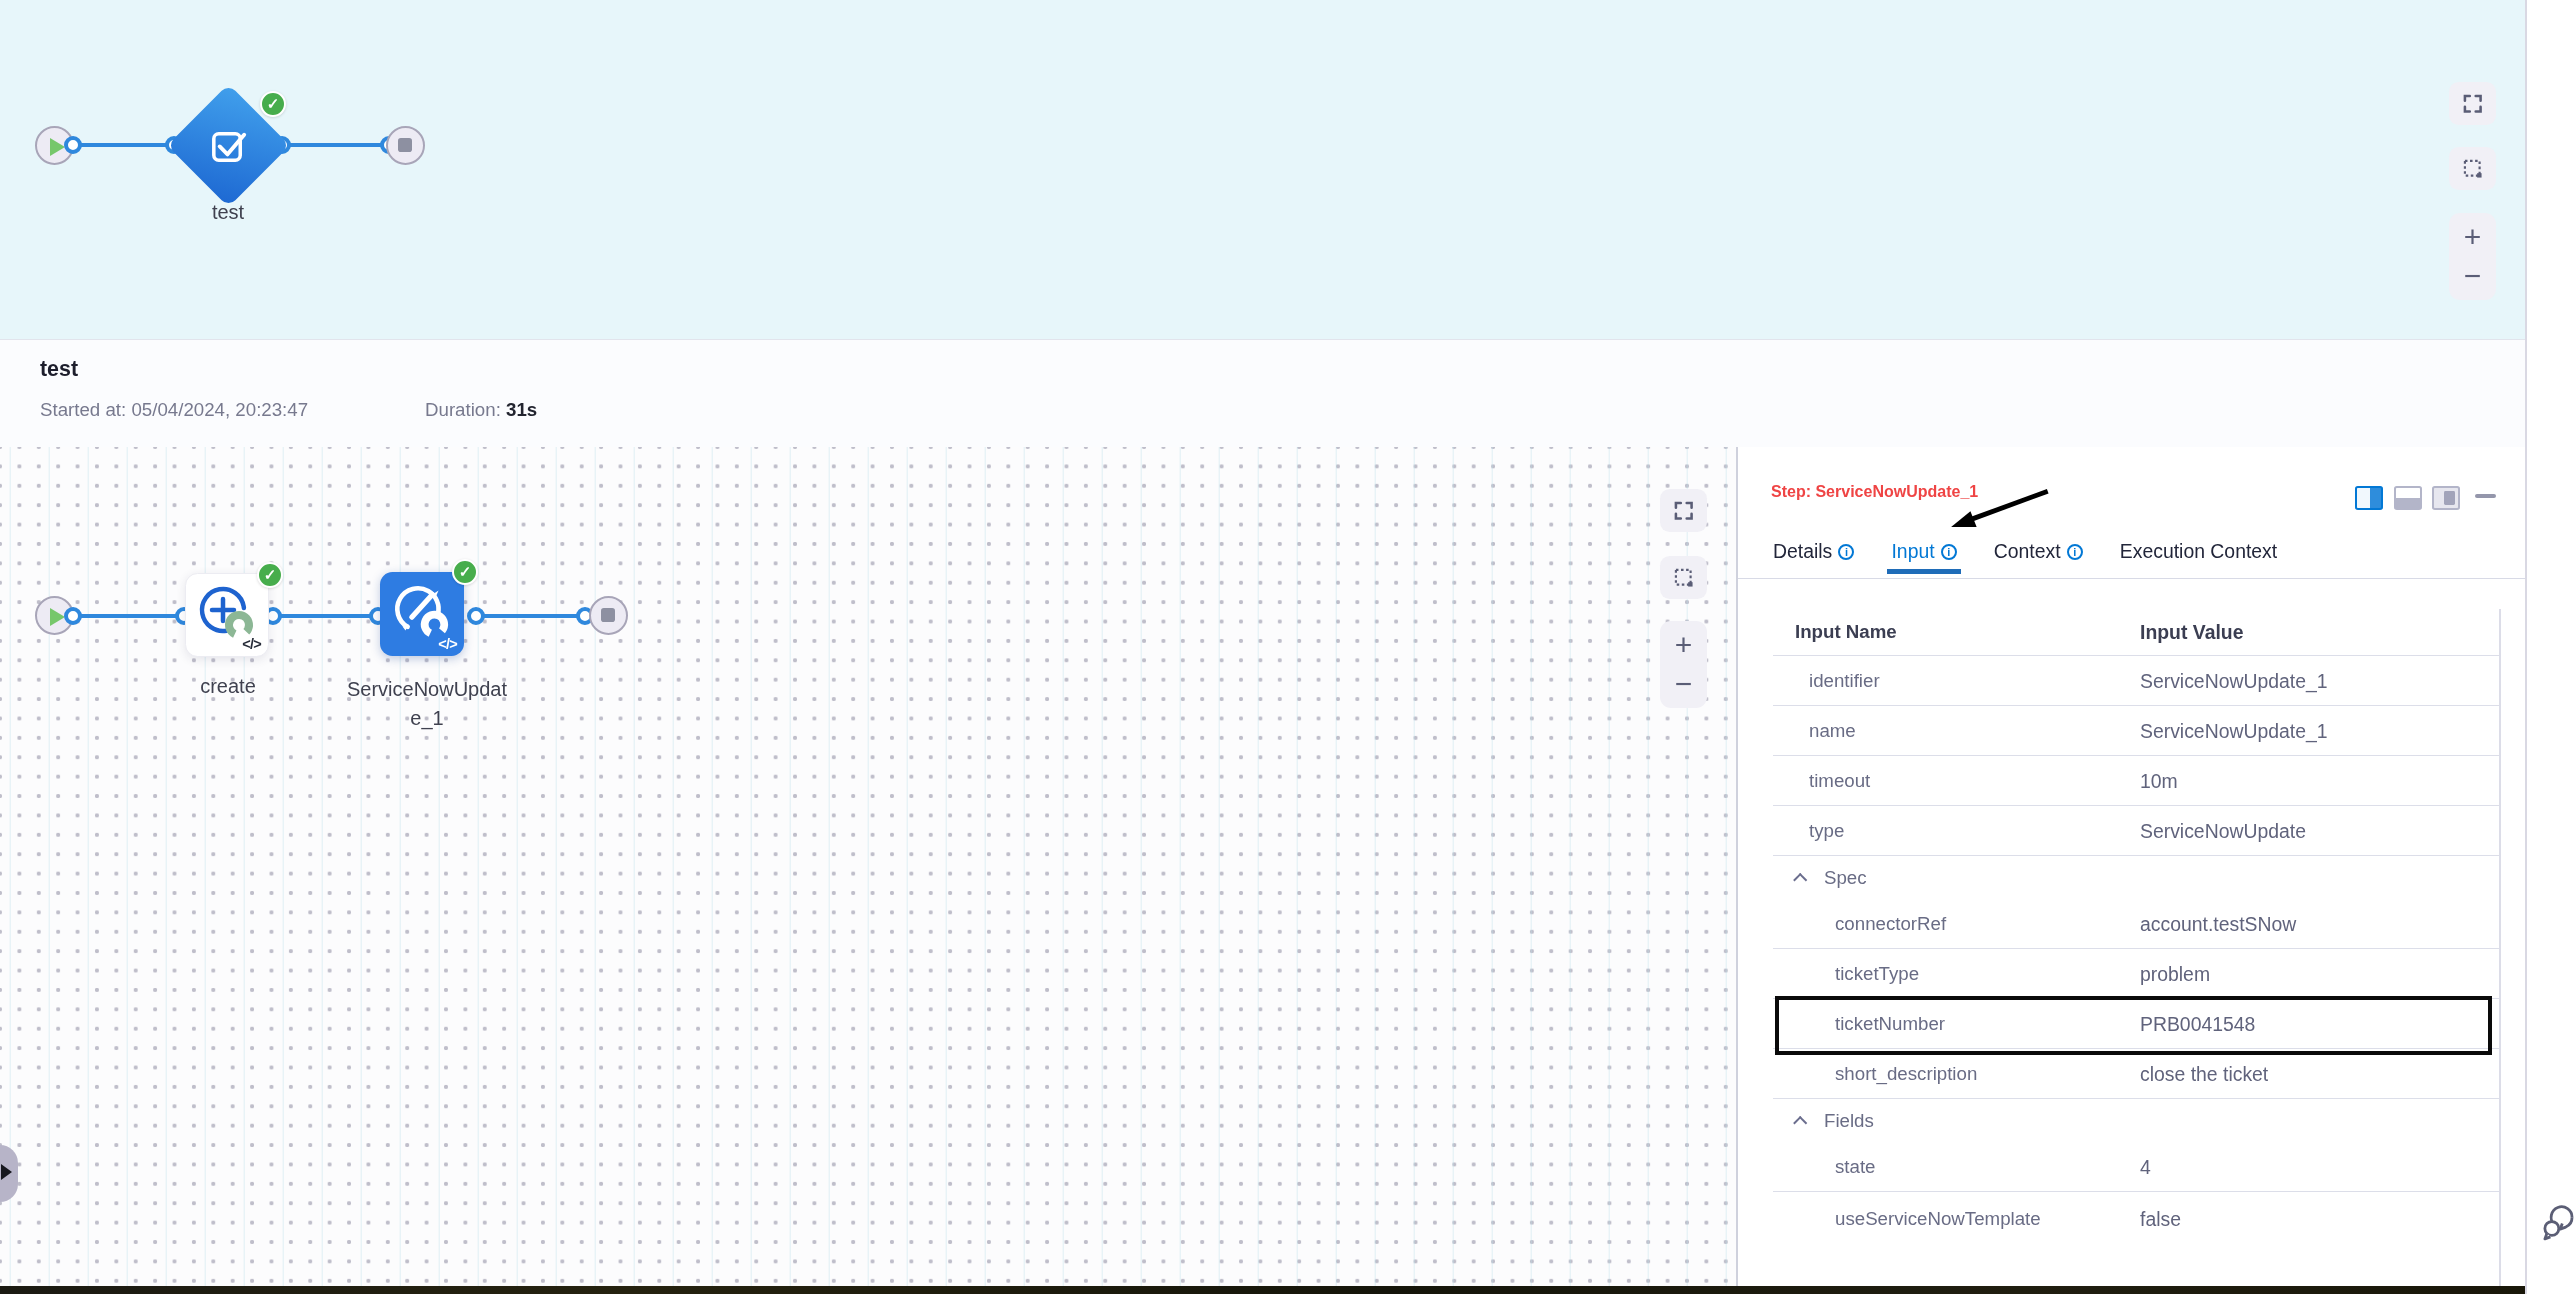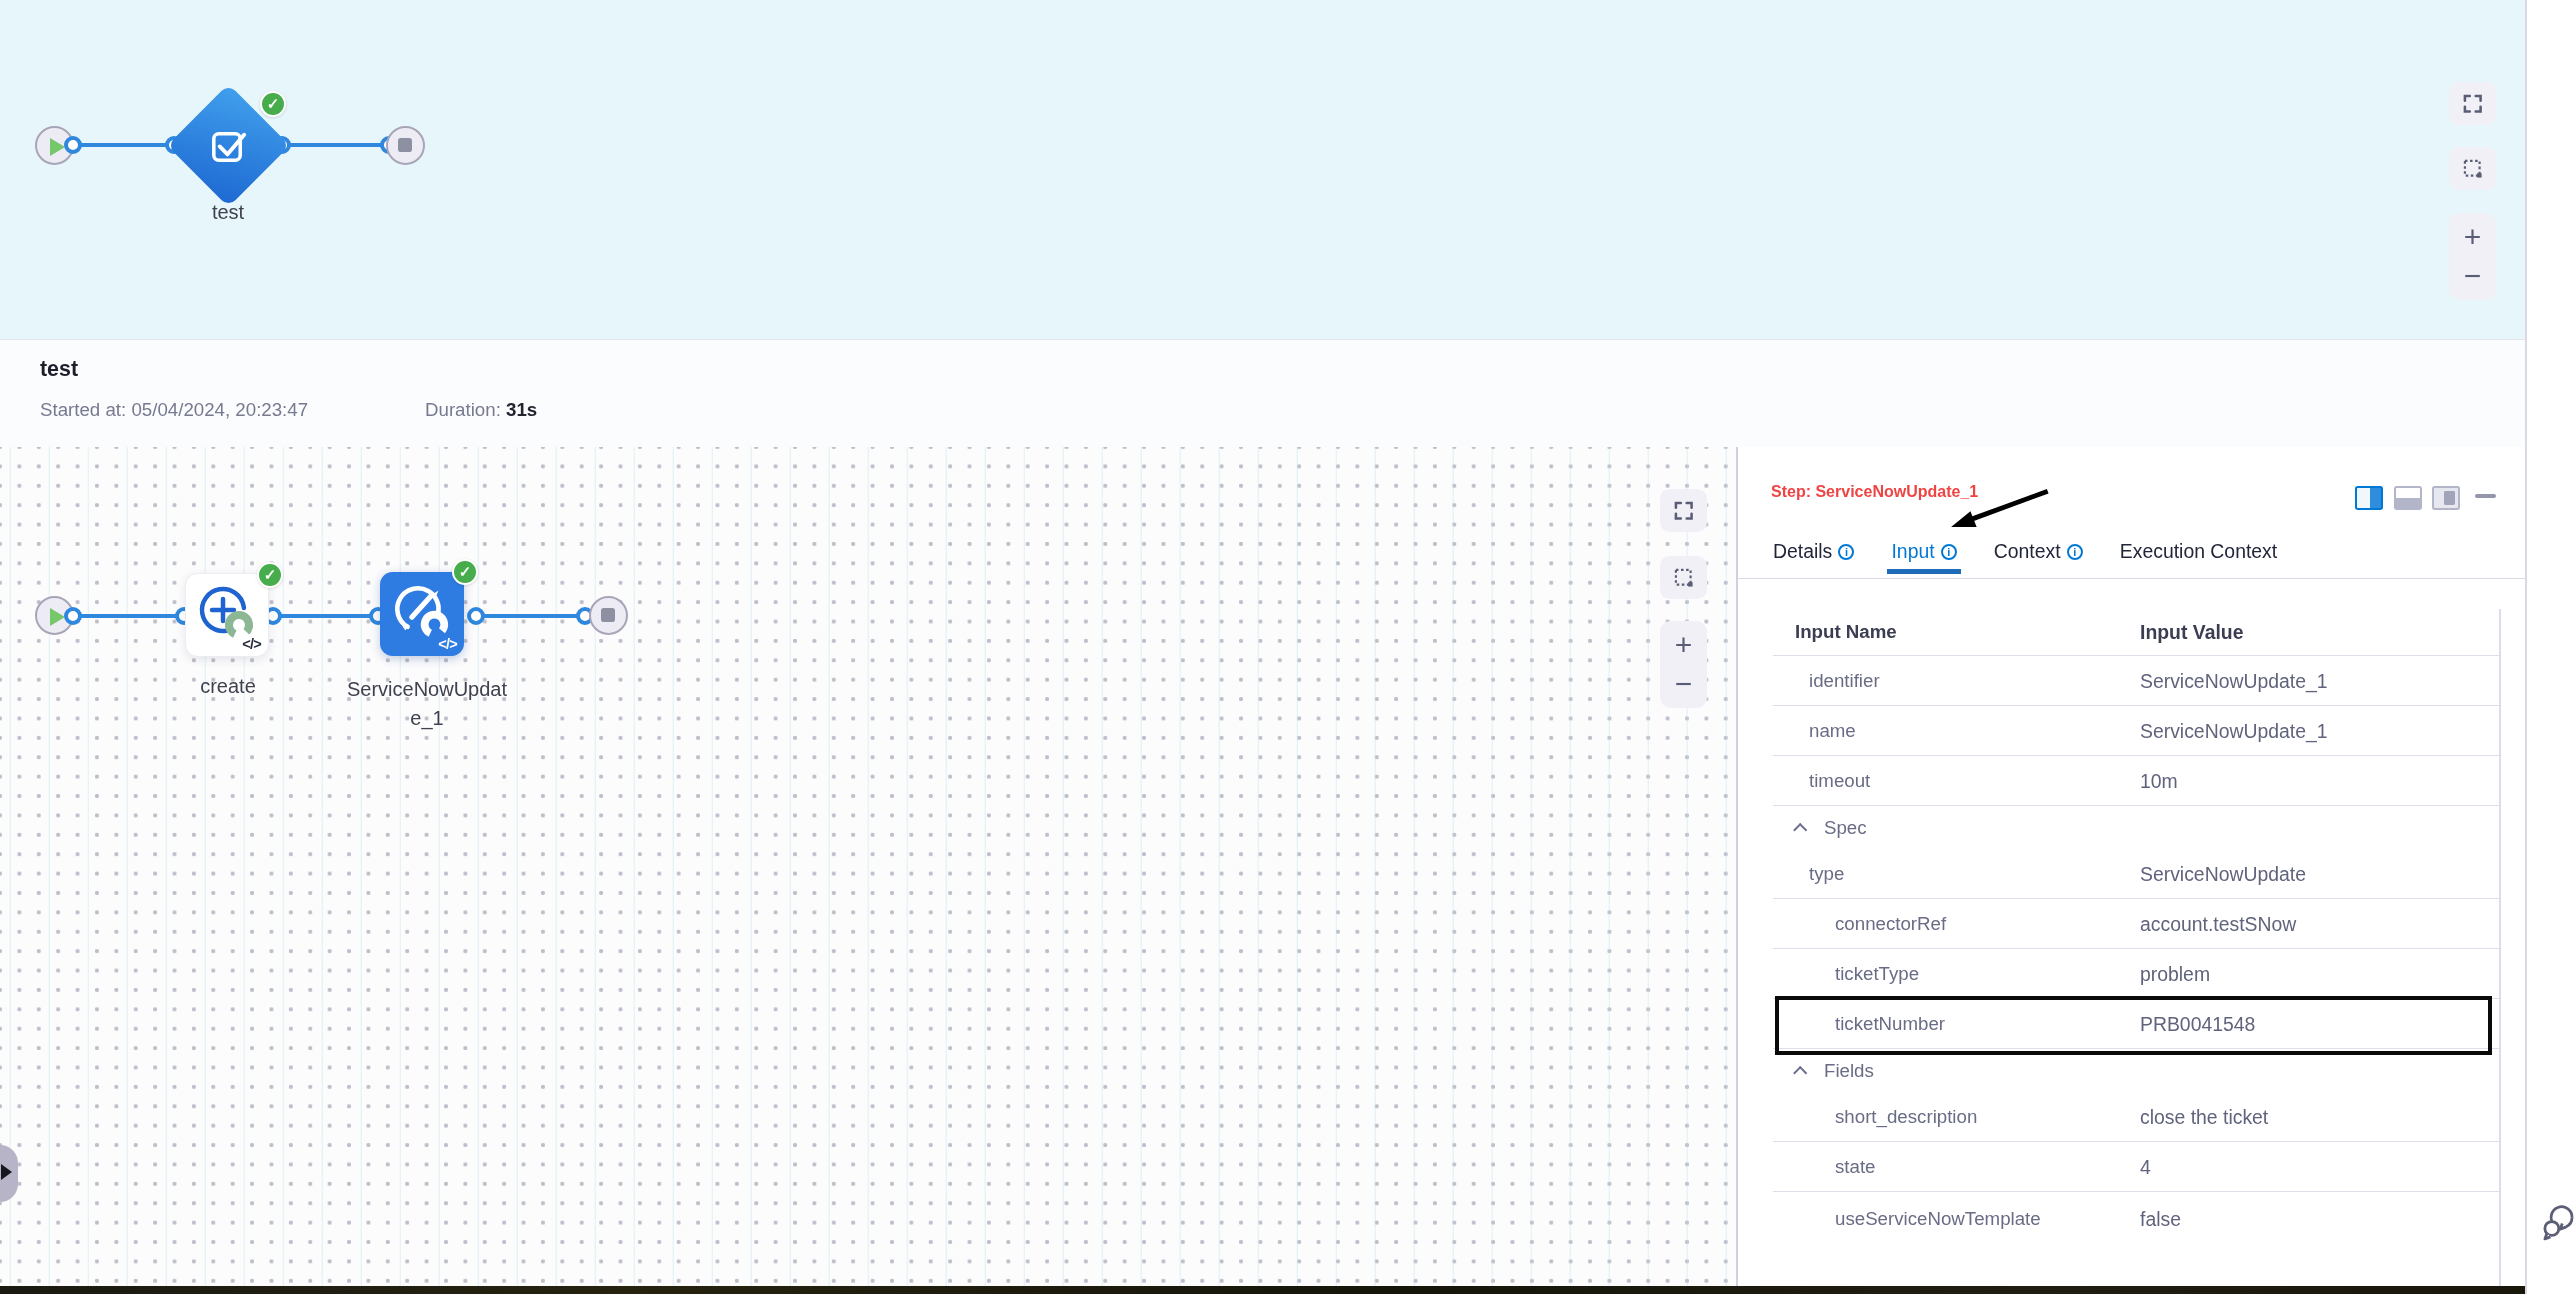--- a/index.html
+++ b/index.html
@@ -274,47 +274,47 @@
             <span class="cell-val">ServiceNowUpdate_1</span>
           </div>
           <div class="trow d">
             <span class="cell-name">name</span>
             <span class="cell-val">ServiceNowUpdate_1</span>
           </div>
           <div class="trow d">
             <span class="cell-name">timeout</span>
             <span class="cell-val">10m</span>
           </div>
+          <div class="trow d">
+            <span class="cell-name">type</span>
+            <span class="cell-val">ServiceNowUpdate</span>
+          </div>
           <div class="trow s">
             <span class="sec-caret"></span>
             <span class="sec-label">Spec</span>
           </div>
-          <div class="trow d">
-            <span class="cell-name">type</span>
-            <span class="cell-val">ServiceNowUpdate</span>
-          </div>
           <div class="trow d nested">
             <span class="cell-name">connectorRef</span>
             <span class="cell-val">account.testSNow</span>
           </div>
           <div class="trow d nested">
             <span class="cell-name">ticketType</span>
             <span class="cell-val">problem</span>
           </div>
           <div class="trow d nested">
             <span class="cell-name">ticketNumber</span>
             <span class="cell-val">PRB0041548</span>
+          </div>
+          <div class="trow d nested">
+            <span class="cell-name">short_description</span>
+            <span class="cell-val">close the ticket</span>
           </div>
           <div class="trow s">
             <span class="sec-caret"></span>
             <span class="sec-label">Fields</span>
-          </div>
-          <div class="trow d nested">
-            <span class="cell-name">short_description</span>
-            <span class="cell-val">close the ticket</span>
           </div>
           <div class="trow d nested">
             <span class="cell-name">state</span>
             <span class="cell-val">4</span>
           </div>
           <div class="trow d nested last">
             <span class="cell-name">useServiceNowTemplate</span>
             <span class="cell-val">false</span>
           </div>
         </div>

